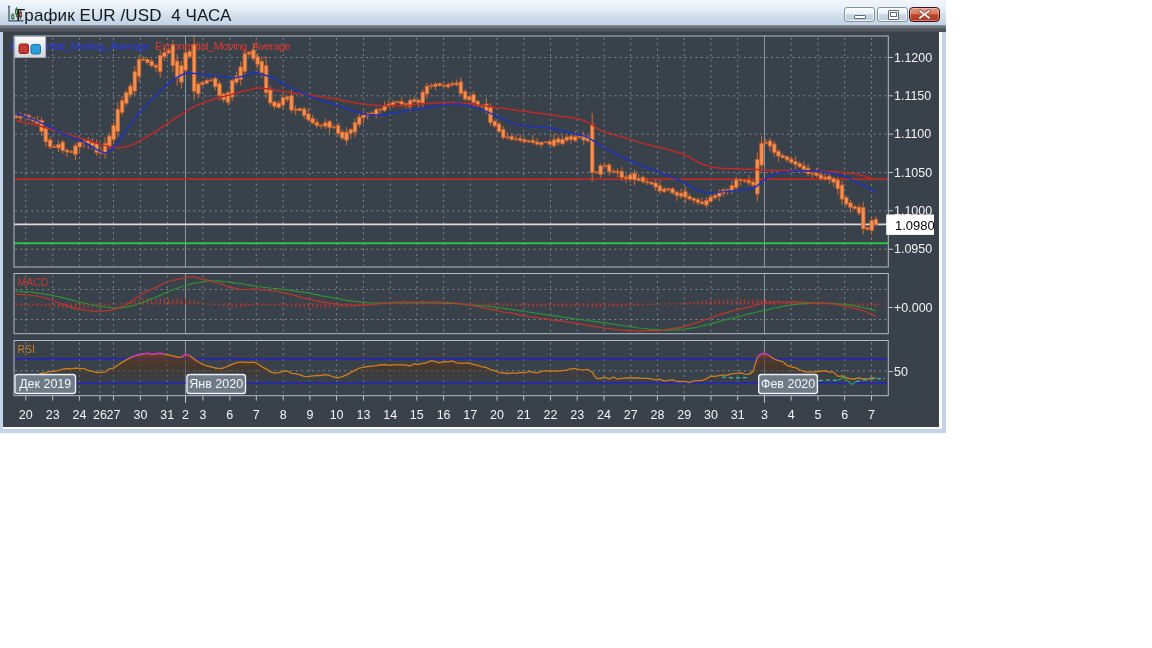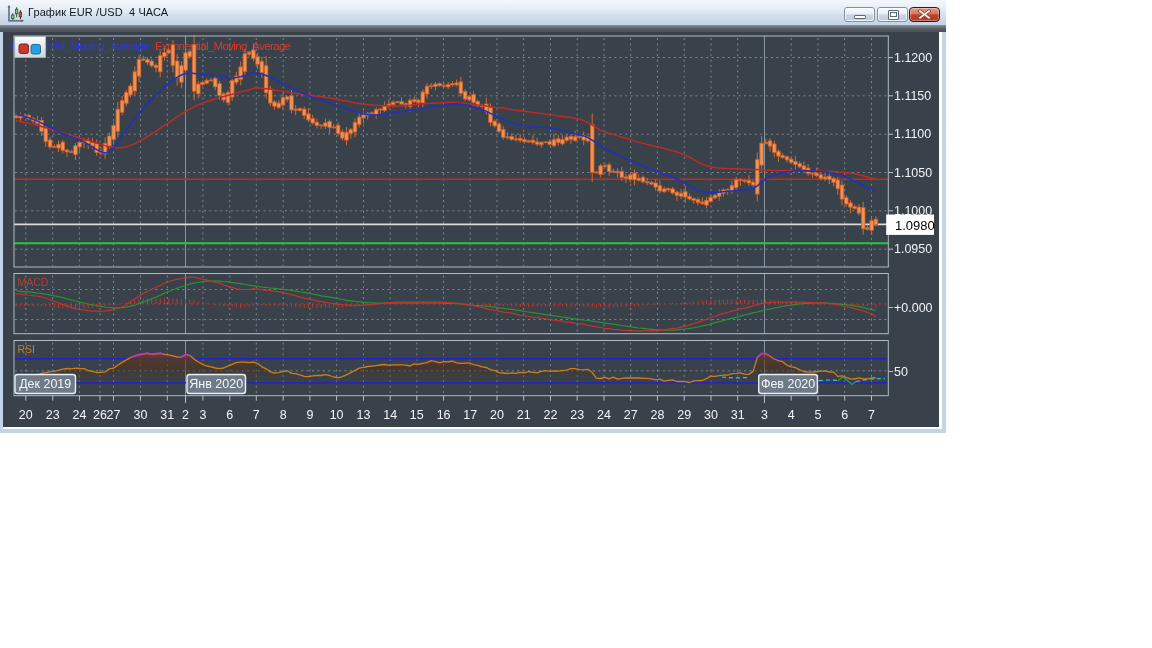--- a/index.html
+++ b/index.html
@@ -2,21 +2,21 @@
 <html><head><meta charset="utf-8"><style>
 *{margin:0;padding:0;box-sizing:border-box}
 html,body{width:1152px;height:648px;background:#FFFFFF;font-family:"Liberation Sans",sans-serif;overflow:hidden}
 .win{position:absolute;left:0;top:0;width:945.5px;height:432.5px;background:#C3D4E8}
 .tbar{position:absolute;left:0;top:0;width:100%;height:24.5px;
  background:linear-gradient(to bottom,#F3F7FB 0%,#E3ECF5 40%,#D3E0EE 60%,#C2D3E6 100%);}
 .tline{position:absolute;left:0px;top:24.5px;width:945.5px;height:7px;background:linear-gradient(to bottom,#8A9199 0%,#555B63 55%,#4A5058 100%)}
 .whitepanel{position:absolute;left:3px;top:31.5px;width:938.5px;height:397.5px;background:#FFFFFF}
 .chart{position:absolute;left:3px;top:31.5px;width:936.3px;height:395.3px}
 .ticon{position:absolute;left:7px;top:4.5px;width:18px;height:18px}
-.ttext{position:absolute;left:28px;top:6px;font-size:11px;color:#14181D;letter-spacing:0.1px}
+.ttext{position:absolute;left:16px;top:6px;font-size:17px;color:#14181D;letter-spacing:0.1px}
 .btn{position:absolute;top:6.5px;width:31px;height:15.5px;border:1px solid #84929F;border-radius:3px;
  background:linear-gradient(to bottom,#FAFCFE 0%,#E8EEF5 45%,#CBD7E4 52%,#BCCADA 100%);
  box-shadow:inset 0 0 0 1px rgba(255,255,255,0.75)}
 .bmin{left:843.5px}.bmax{left:876.9px}
 .bclose{left:908.6px;width:31.5px;border:1.6px solid #411215;border-radius:4px;
  background:linear-gradient(to bottom,#E39A86 0%,#D7765B 45%,#C04328 52%,#B23822 100%);
  box-shadow:inset 0 0 0 1px rgba(255,255,255,0.35)}
 .glyphmin{position:absolute;left:9px;top:7px;width:12px;height:4.5px;background:#FDFDFD;border:1px solid #5E6A76;border-radius:1px}
 .glyphmax{position:absolute;left:10px;top:2.5px;width:11px;height:9.5px;background:#FDFDFD;border:1.4px solid #5E6A76;border-radius:1px}
 .glyphmax:after{content:"";position:absolute;left:1.6px;top:1.2px;width:4.5px;height:2.6px;border:1.2px solid #5E6A76;background:#fff}

